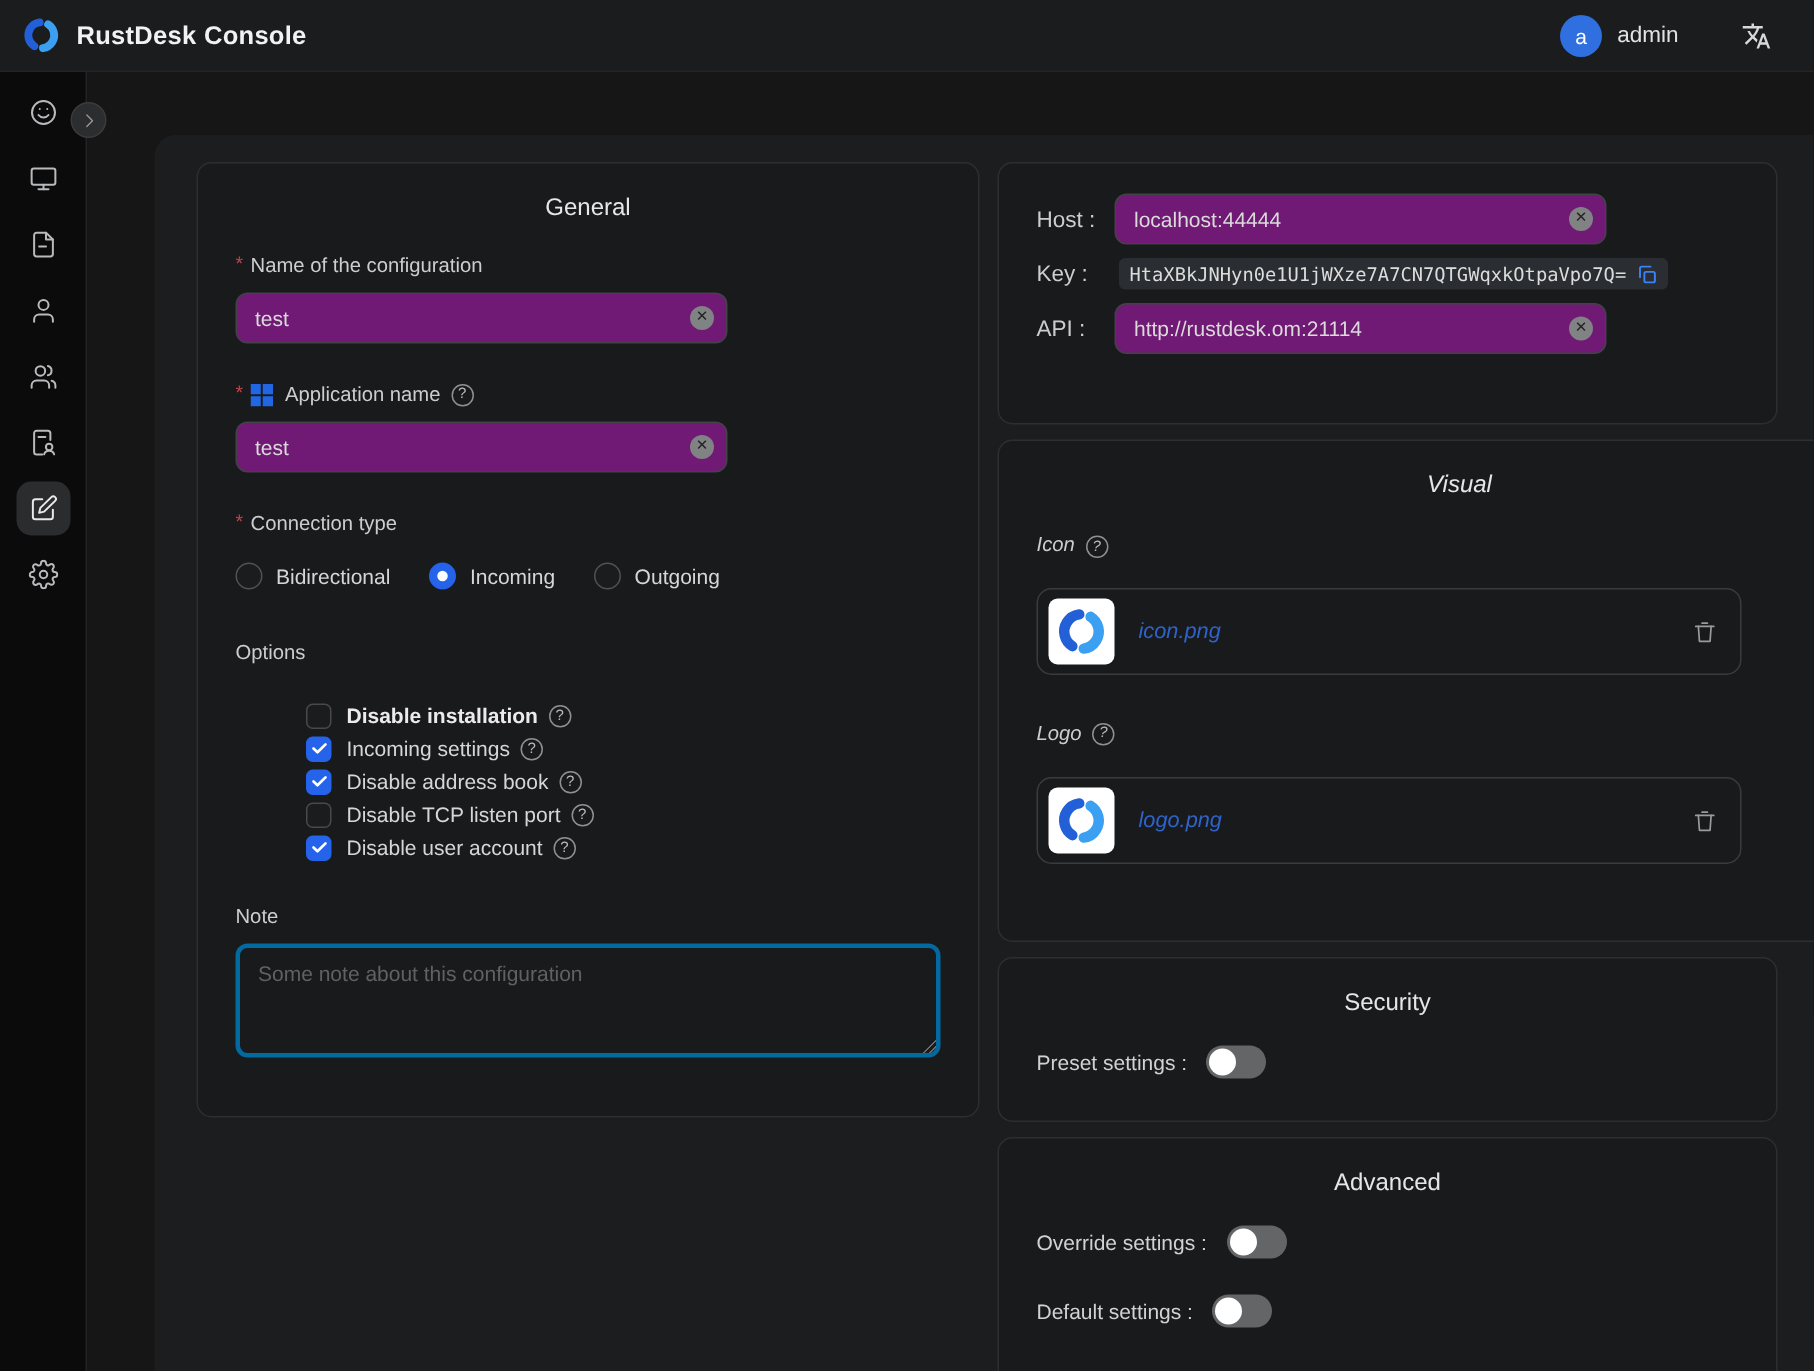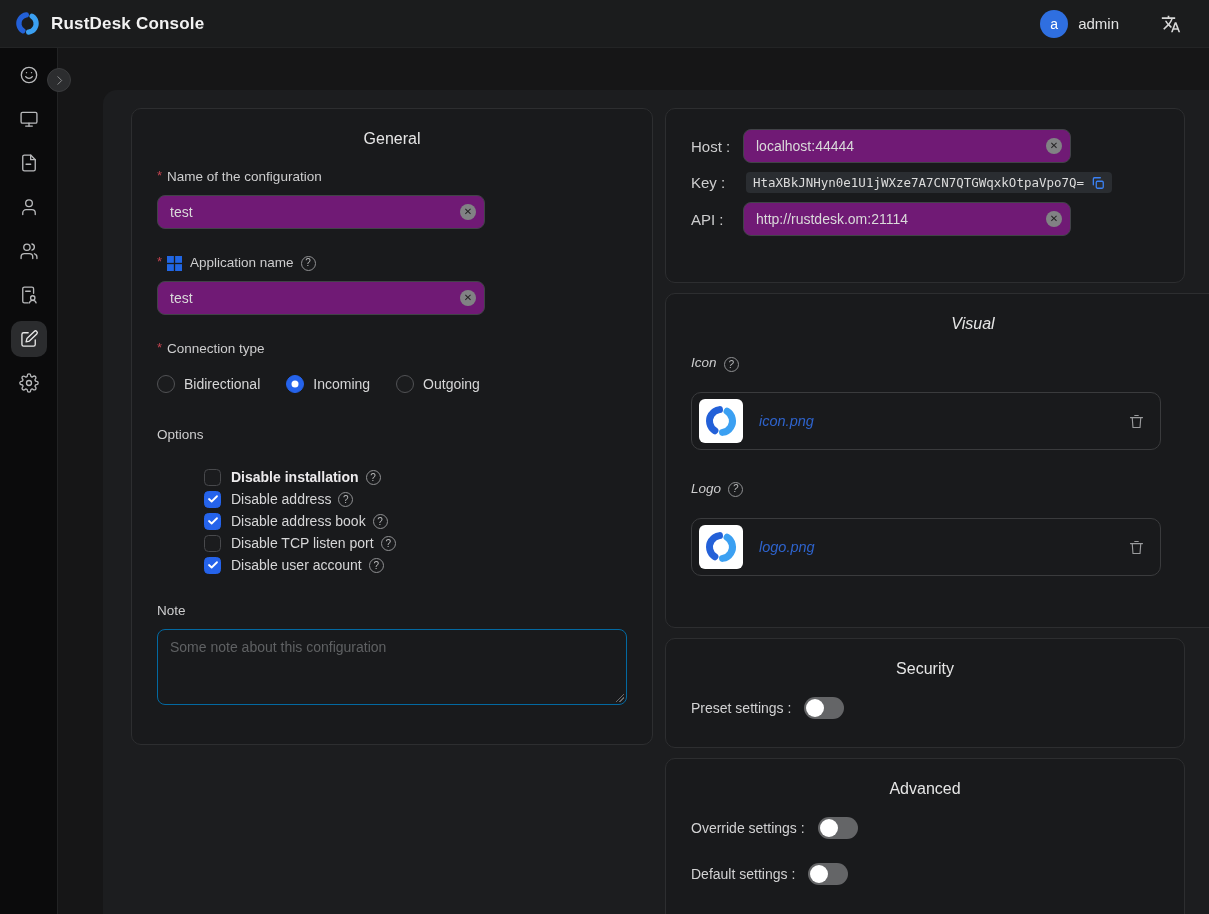--- a/index.html
+++ b/index.html
@@ -77,21 +77,21 @@
          background:#1b1c1e; display:flex; align-items:center; justify-content:center; }
   .chk svg { display:none; }
   .chk.checked { background:#2563eb; border-color:#2563eb; }
   .chk.checked svg { display:block; }
   .chk-label { color:#d6d6d7; font-size:14px; margin-left:10px; }
   .chk-row.bold .chk-label { font-weight:700; color:#eceaec; }
 
   
   .note-wrap { position:relative; width:470px; height:76px; }
   .note-wrap textarea { width:100%; height:100%; background:transparent;
-        border:1px solid #0369a1; border-radius:8px; resize:none; outline:none;
+        border:3px solid #0369a1; border-radius:8px; resize:none; outline:none;
         color:#d8d8d8; font-size:14px; font-family:"Liberation Sans", sans-serif;
         padding:9px 12px; }
   .note-wrap textarea::placeholder { color:#5f6163; }
   .resize-grip { position:absolute; right:3px; bottom:3px; width:9px; height:9px;
         pointer-events:none;
         background:
           linear-gradient(135deg, transparent 0 50%, #6a6b6d 50% 56%, transparent 56% 72%, #6a6b6d 72% 78%, transparent 78%); }
 
   
   .srv-row { display:flex; align-items:center; margin-bottom:9px; }
@@ -272,21 +272,21 @@
         <span class="chk"></span>
         <span class="chk-label">Disable installation</span>
         <span class="help">?</span>
       </div>
       <div class="chk-row">
         <span class="chk checked">
             <svg width="12" height="12" viewBox="0 0 24 24">
               <polyline points="20 6.5 9.3 17 4 12" fill="none" stroke="#fff" stroke-width="3.6" stroke-linecap="round" stroke-linejoin="round"></polyline>
             </svg>
           </span>
-        <span class="chk-label">Disable address</span>
+        <span class="chk-label">Incoming settings</span>
         <span class="help">?</span>
       </div>
       <div class="chk-row">
         <span class="chk checked">
             <svg width="12" height="12" viewBox="0 0 24 24">
               <polyline points="20 6.5 9.3 17 4 12" fill="none" stroke="#fff" stroke-width="3.6" stroke-linecap="round" stroke-linejoin="round"></polyline>
             </svg>
           </span>
         <span class="chk-label">Disable address book</span>
         <span class="help">?</span>

